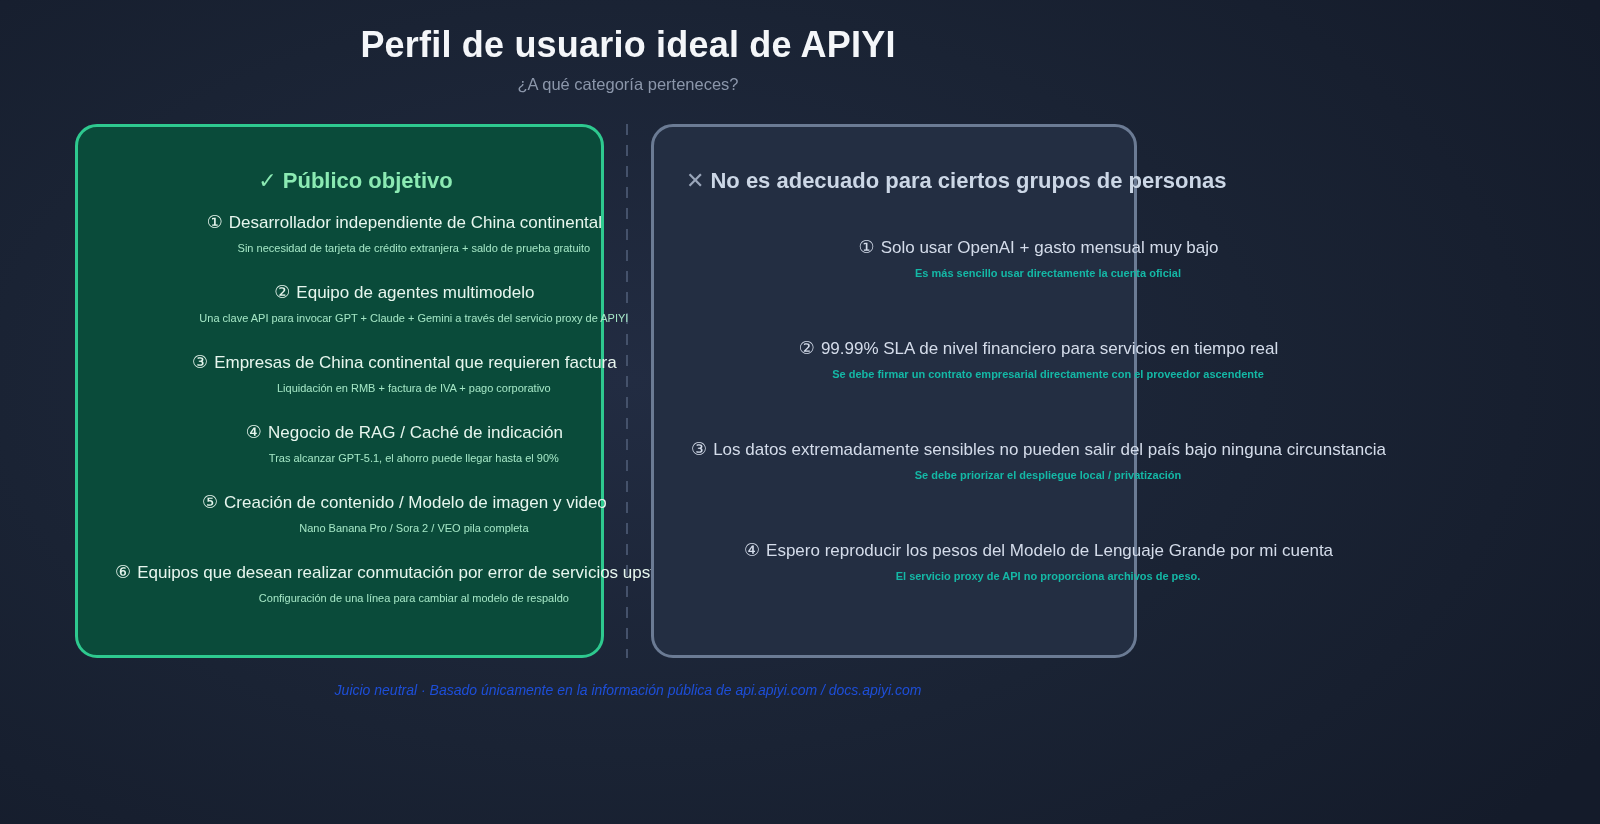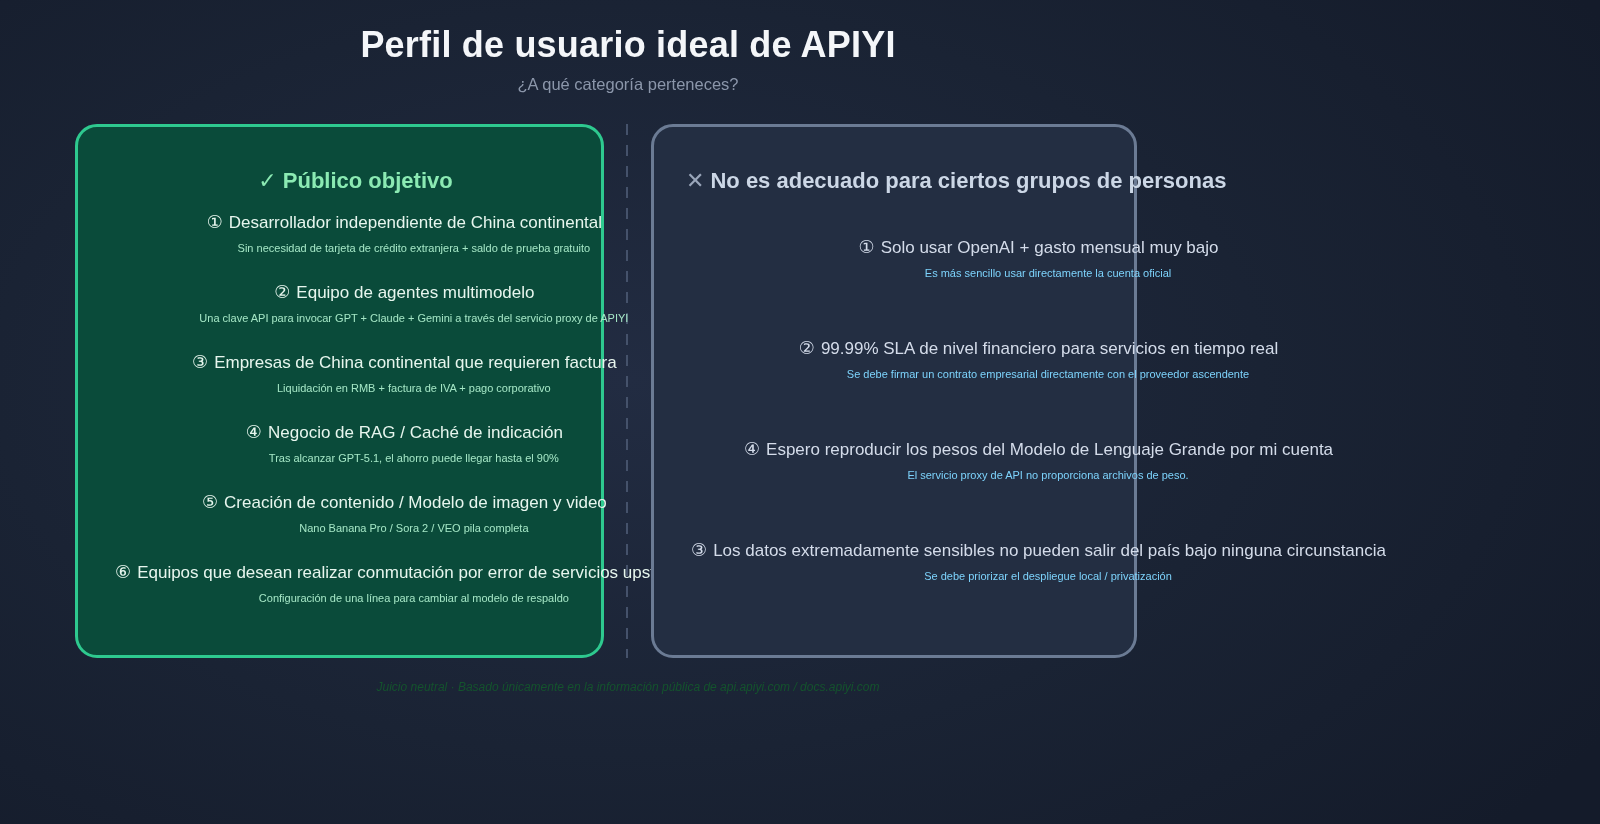--- a/index.html
+++ b/index.html
@@ -29,24 +29,24 @@
   .items{position:absolute;left:37px;top:85px;}
   .panel-gray .items{top:110px;}
   .item{margin-bottom:26px;text-align:center;}
   .panel-gray .item{margin-bottom:57px;}
   .item-title{font-size:17px;white-space:nowrap;line-height:20px;}
   .item-title .num{margin-right:6px;font-size:18px;}
   .item-desc{font-size:11px;margin-top:7px;padding-left:19px;white-space:nowrap;line-height:16px;}
   .panel-green .item-title{color:#e7f6ee;}
   .panel-green .item-desc{color:#a5e7c6;}
   .panel-gray .item-title{color:#d4dcea;}
-  .panel-gray .item-desc{color:#7dd3fc;}
+  .panel-gray .item-desc{color:#14b8a6;font-weight:bold;}
 
   .footer-note{position:absolute;left:0;top:668px;width:1256px;text-align:center;
-    font-size:12px;font-style:italic;color:#14532d;z-index:4;}
+    font-size:14px;font-style:italic;color:#1d4ed8;z-index:4;}
 </style>
 </head>
 <body>
 
 <div class="center-col">
   <h1 class="page-title">Perfil de usuario ideal de APIYI</h1>
   <p class="page-subtitle">¿A qué categoría perteneces?</p>
 </div>
 
 <div class="divider"></div>
@@ -86,23 +86,23 @@
   <div class="items">
     <div class="item">
       <div class="item-title"><span class="num">①</span><span>Solo usar OpenAI + gasto mensual muy bajo</span></div>
       <div class="item-desc">Es más sencillo usar directamente la cuenta oficial</div>
     </div>
     <div class="item">
       <div class="item-title"><span class="num">②</span><span>99.99% SLA de nivel financiero para servicios en tiempo real</span></div>
       <div class="item-desc">Se debe firmar un contrato empresarial directamente con el proveedor ascendente</div>
     </div>
     <div class="item">
+      <div class="item-title"><span class="num">③</span><span>Los datos extremadamente sensibles no pueden salir del país bajo ninguna circunstancia</span></div>
+      <div class="item-desc">Se debe priorizar el despliegue local / privatización</div>
+    </div>
+    <div class="item">
       <div class="item-title"><span class="num">④</span><span>Espero reproducir los pesos del Modelo de Lenguaje Grande por mi cuenta</span></div>
       <div class="item-desc">El servicio proxy de API no proporciona archivos de peso.</div>
-    </div>
-    <div class="item">
-      <div class="item-title"><span class="num">③</span><span>Los datos extremadamente sensibles no pueden salir del país bajo ninguna circunstancia</span></div>
-      <div class="item-desc">Se debe priorizar el despliegue local / privatización</div>
     </div>
   </div>
 </section>
 
 <p class="footer-note">Juicio neutral · Basado únicamente en la información pública de api.apiyi.com / docs.apiyi.com</p>
 
 </body></html>

